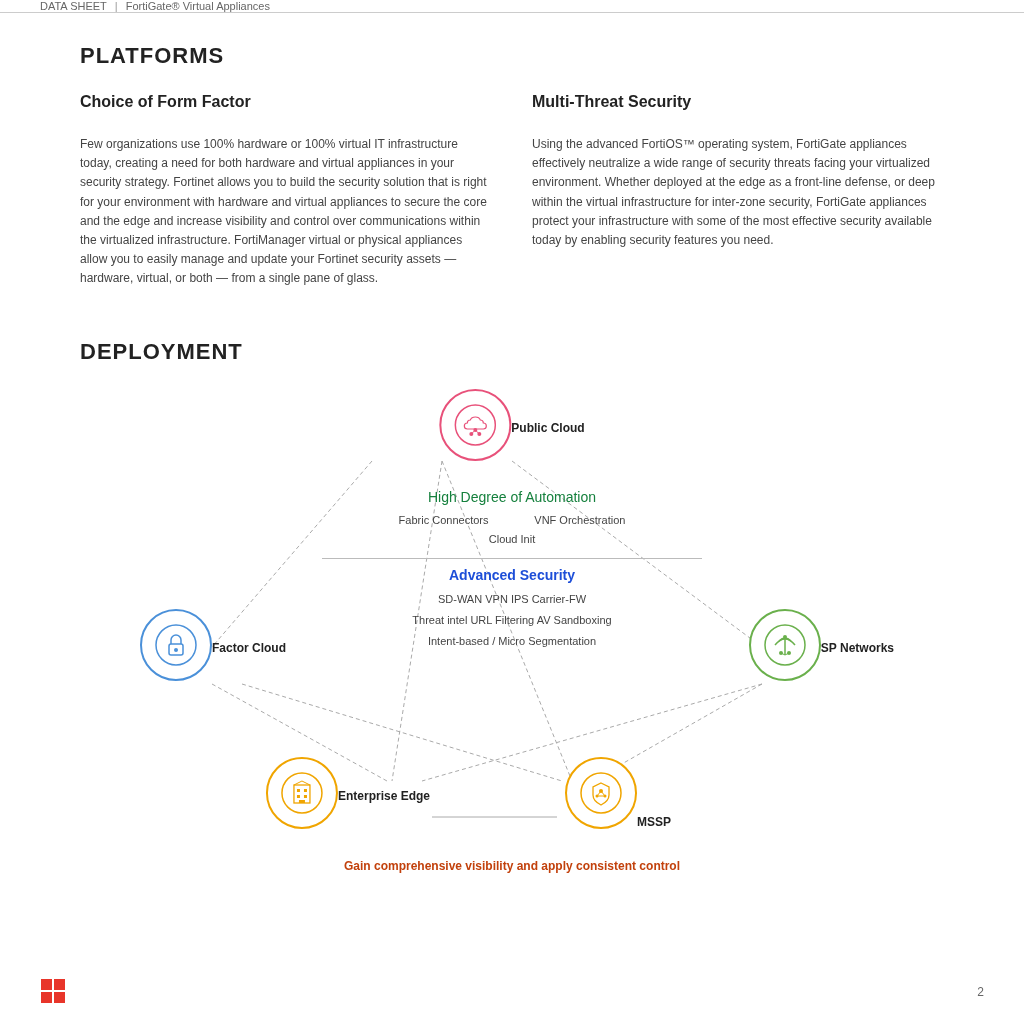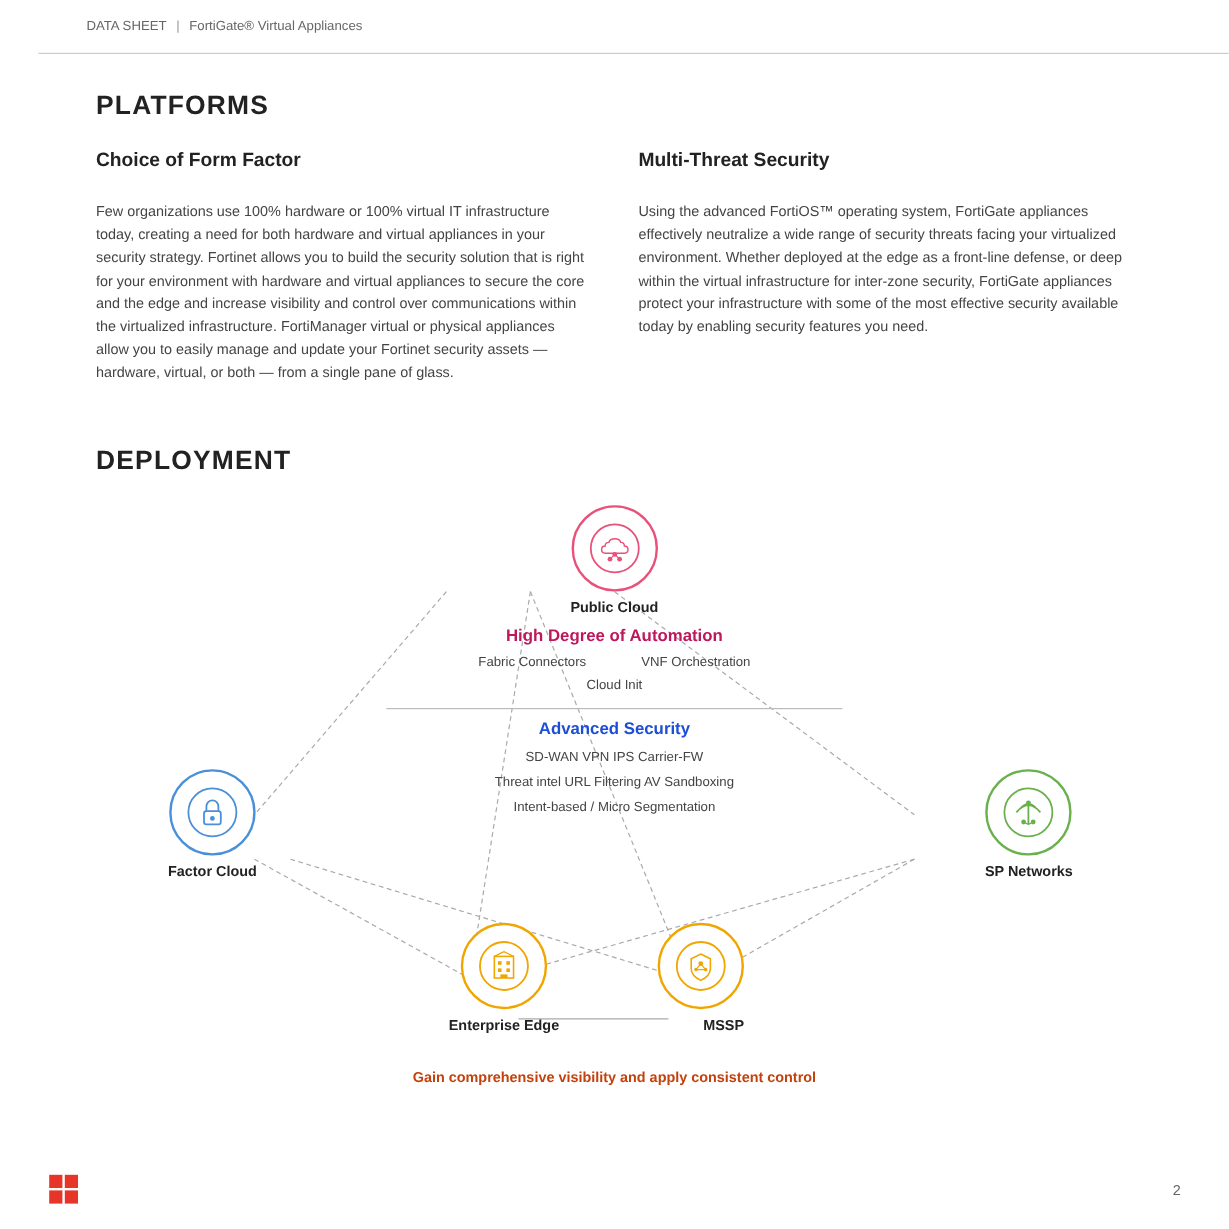--- a/index.html
+++ b/index.html
@@ -9,25 +9,24 @@
       width: 1024px;
       min-height: 1024px;
       position: relative;
       color: #333;
     }
 
     
     .header-bar {
       display: flex;
       align-items: flex-start;
-      padding: 16px 40px;
+      padding: 0 40px;
       border-bottom: 1px solid #ccc;
       font-size: 11px;
       color: #666;
-      margin-left: 32px;
     }
     .header-bar .separator {
       margin: 0 8px;
       color: #999;
     }
 
     
     .main-content {
       padding: 30px 80px 60px 80px;
     }
@@ -73,21 +72,21 @@
       position: relative;
       width: 100%;
       height: 460px;
       margin-top: 10px;
     }
 
     
     .node {
       position: absolute;
       display: flex;
-      flex-direction: column;
+      flex-direction: row;
       align-items: center;
       text-align: center;
     }
 
     .node-circle {
       border-radius: 50%;
       display: flex;
       align-items: center;
       justify-content: center;
       border: 2.5px solid;
@@ -170,22 +169,22 @@
       position: absolute;
       top: 100px;
       left: 50%;
       transform: translateX(-50%);
       text-align: center;
       width: 380px;
     }
 
     .center-labels .automation-title {
       font-size: 14px;
-      font-weight: 700;
-      color: #be185d;
+      font-weight: 400;
+      color: #15803d;
       margin-bottom: 6px;
     }
 
     .center-labels .automation-items {
       font-size: 11px;
       color: #444;
       line-height: 1.8;
     }
 
     .center-labels .divider-line {

